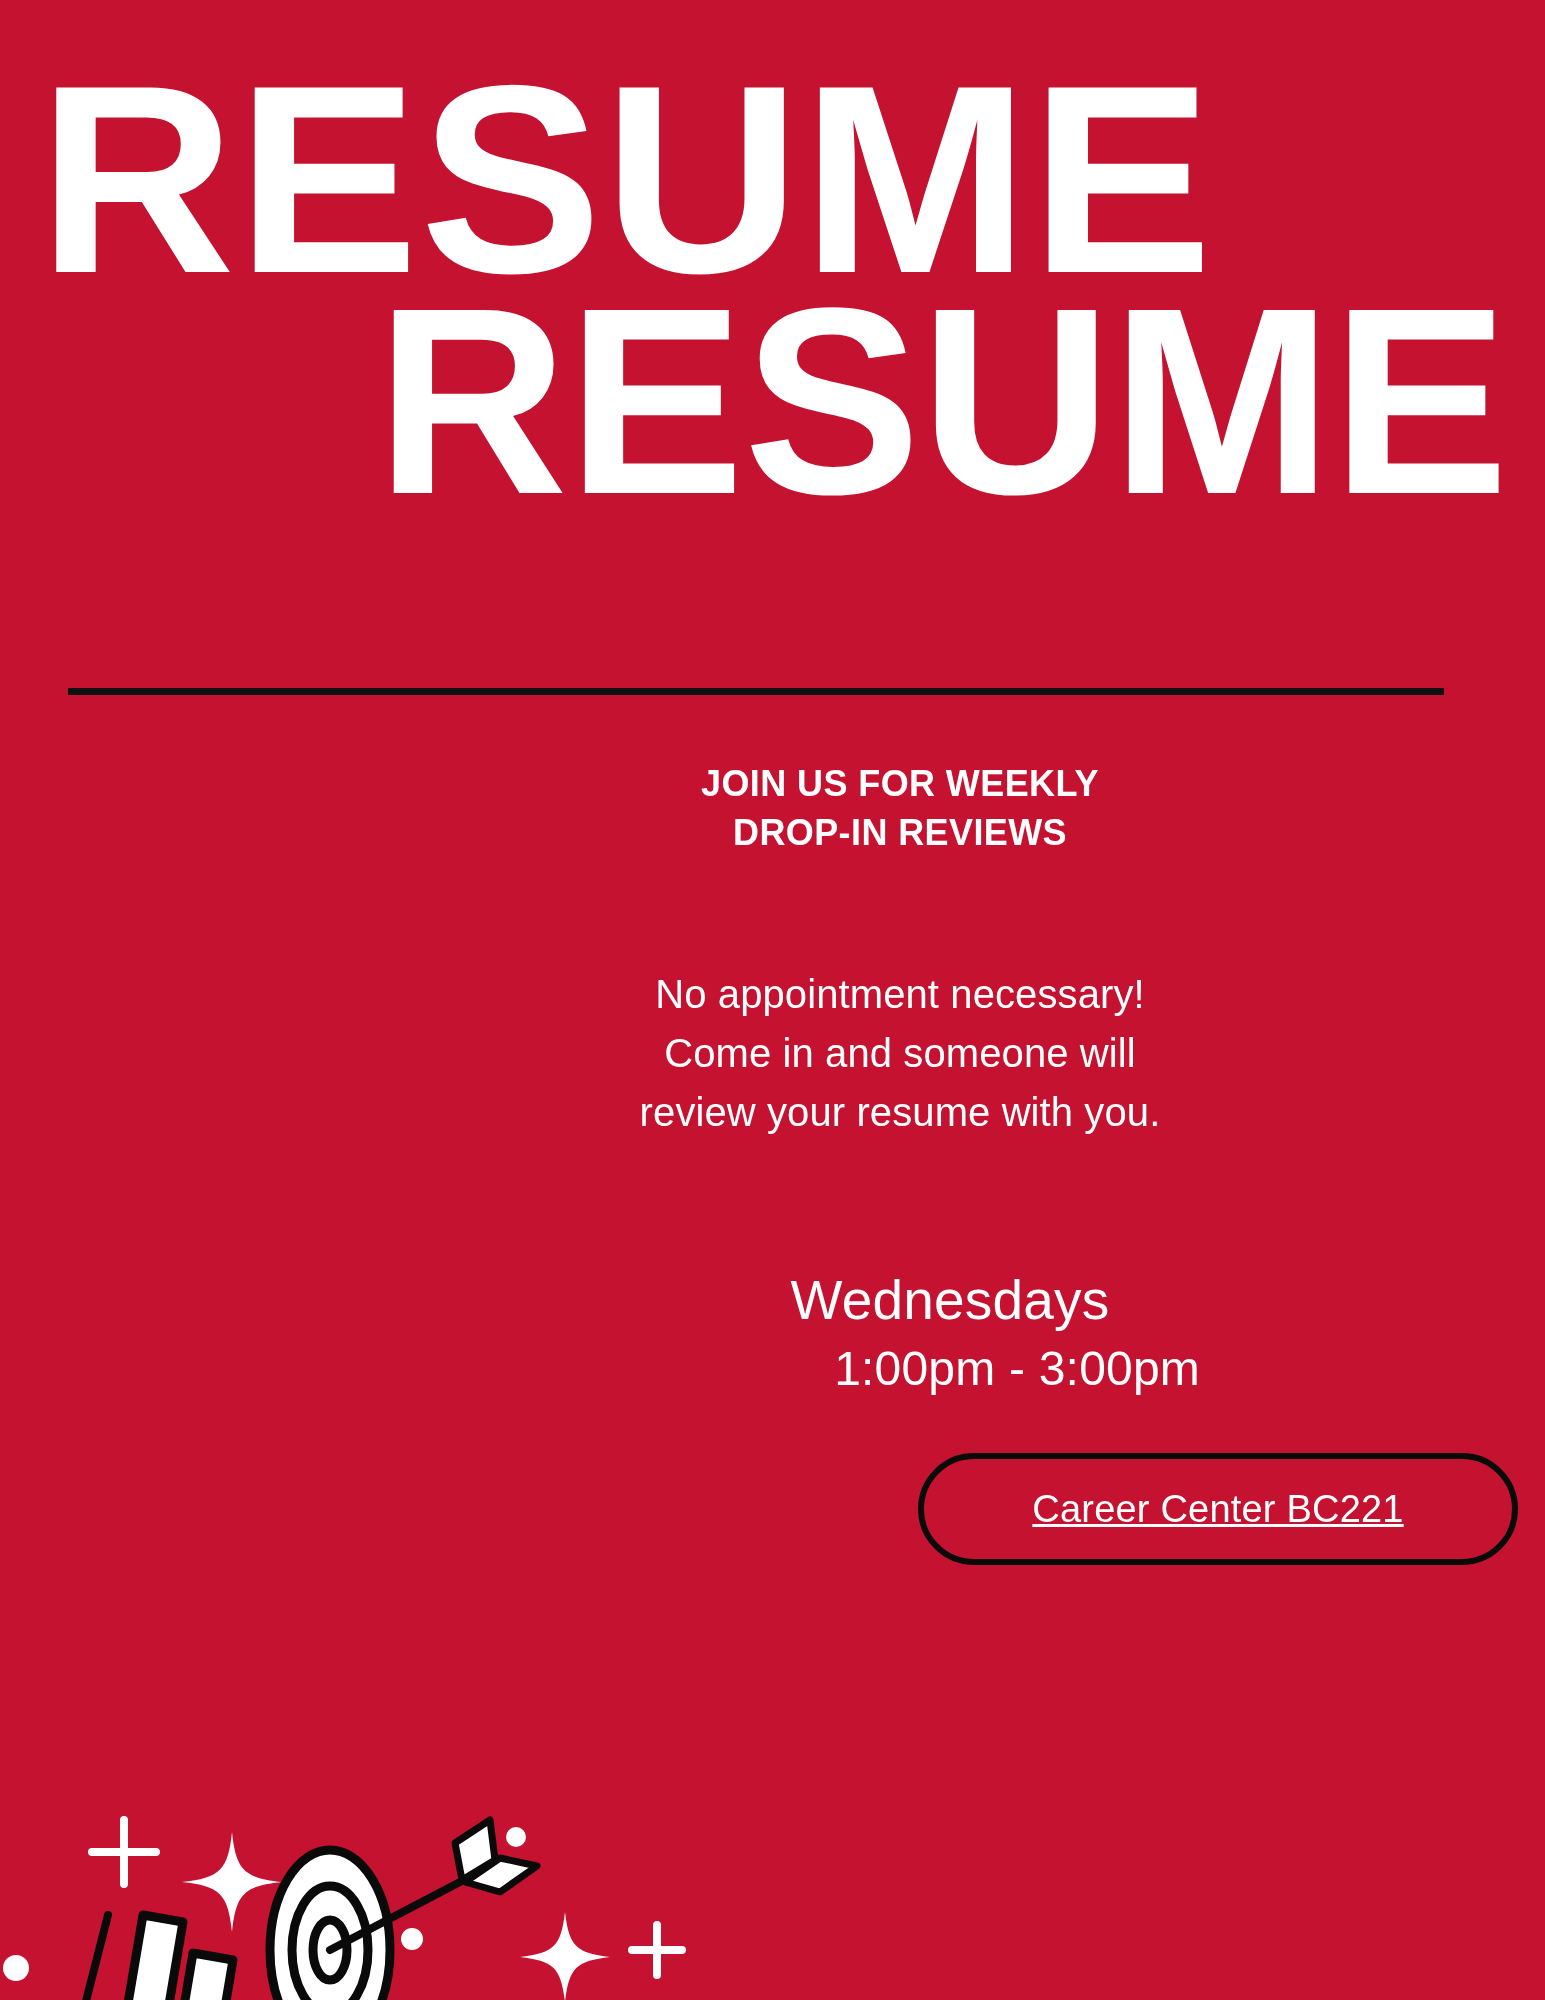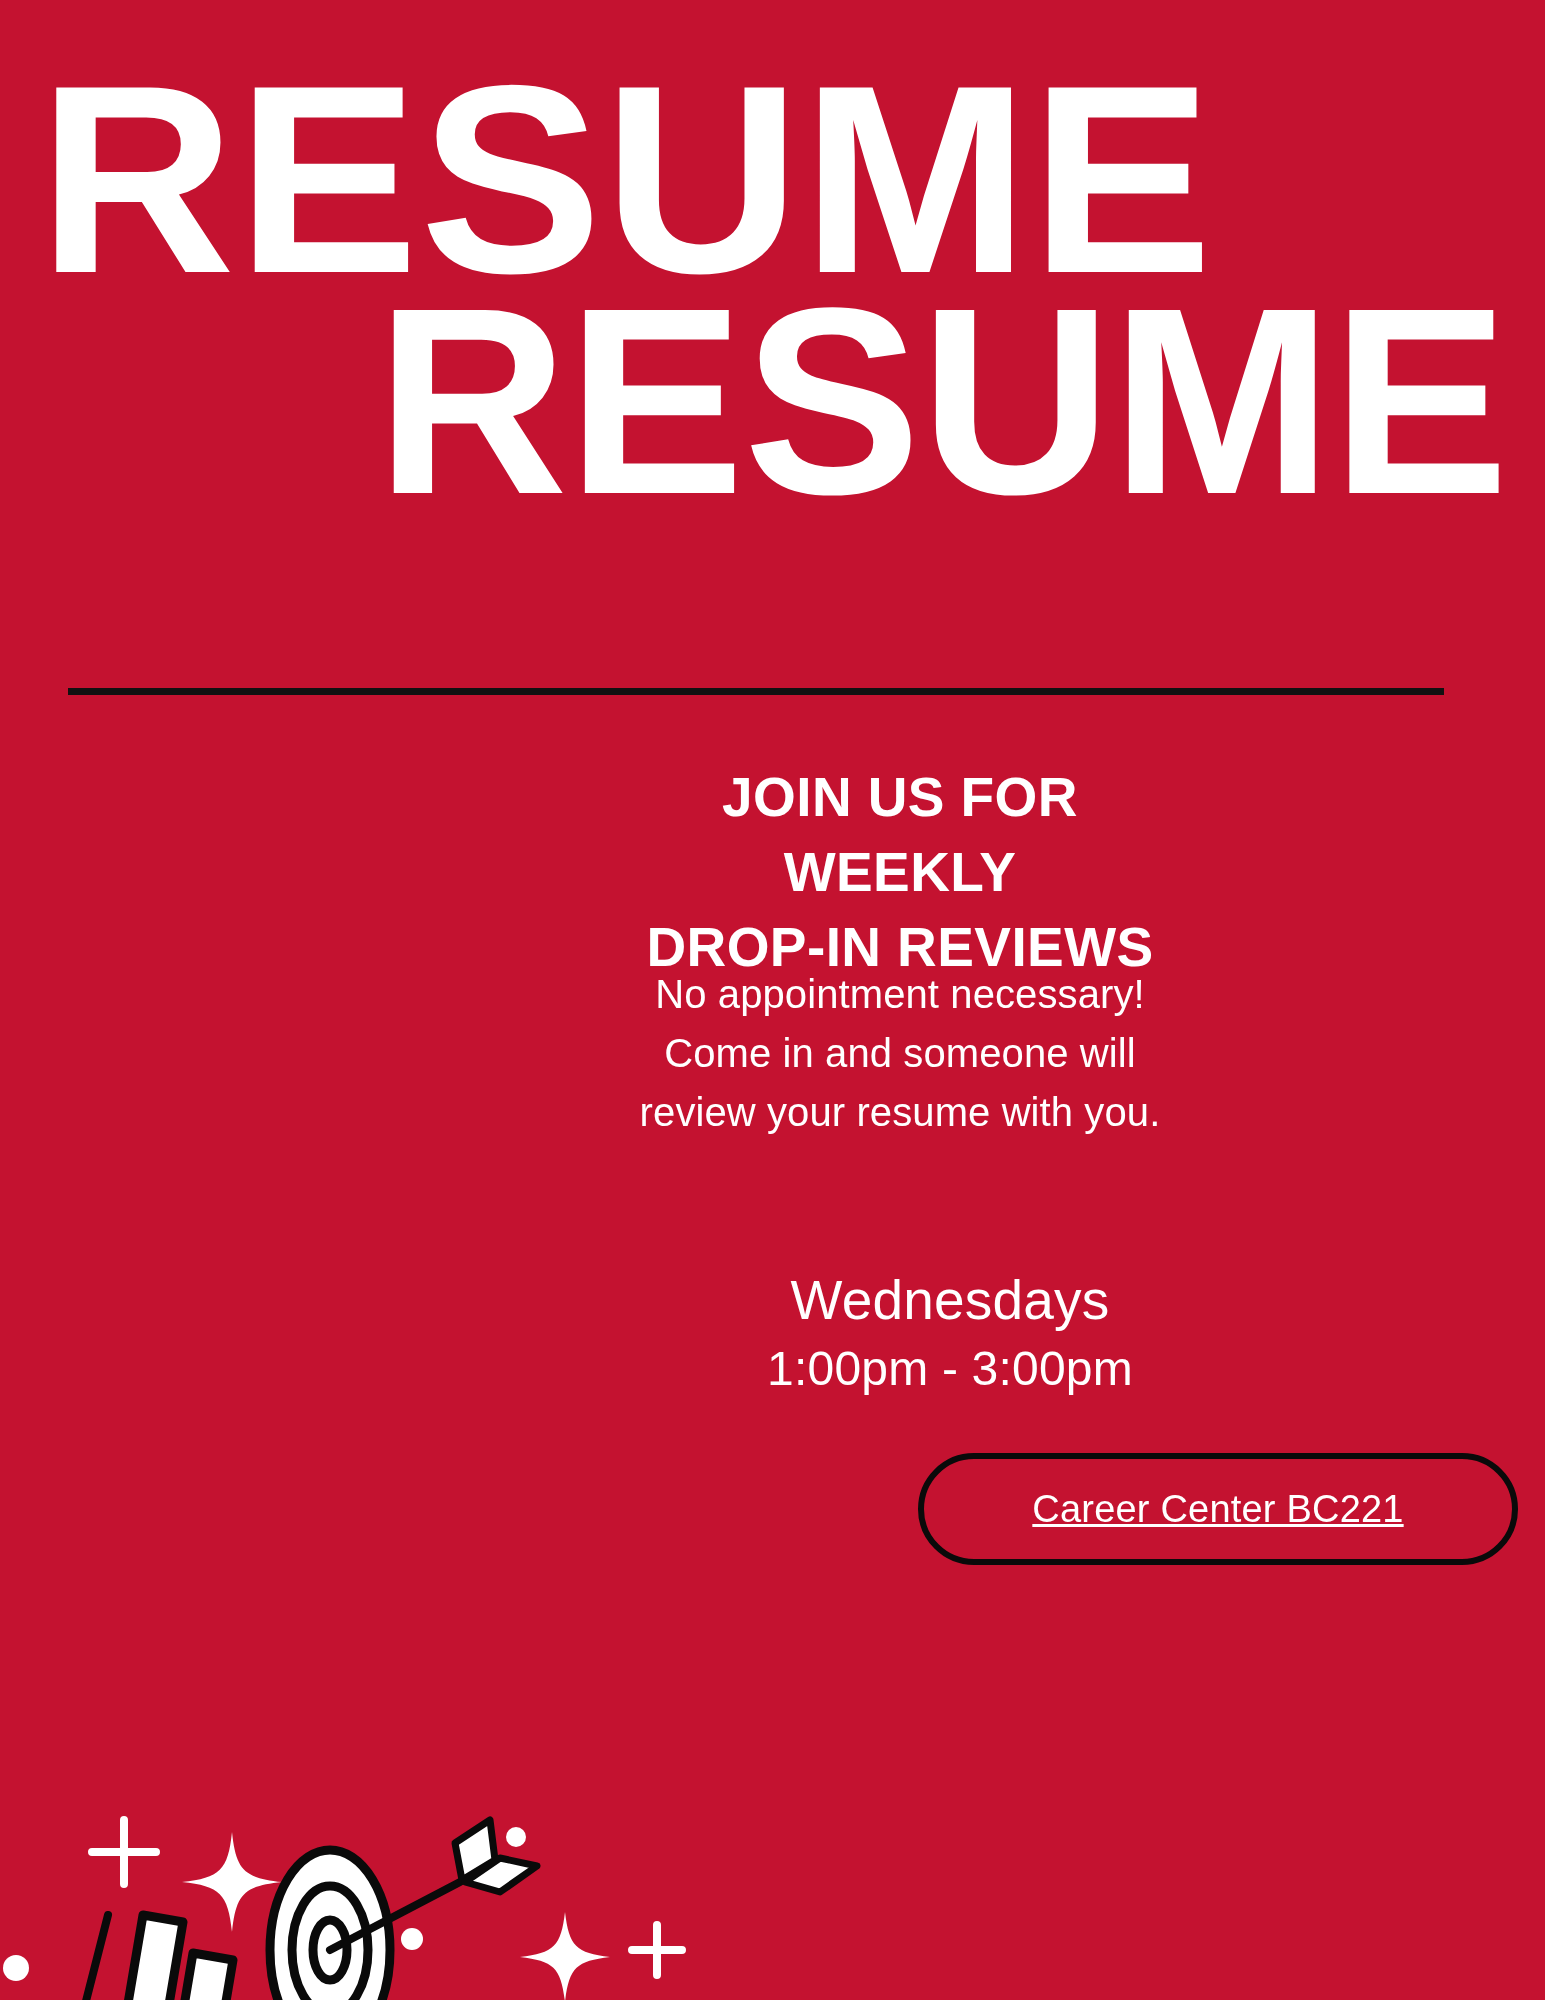--- a/index.html
+++ b/index.html
@@ -56,21 +56,21 @@
 
   
   #subtitle {
     position: absolute;
     left: 600px;
     top: 760px;
     width: 600px;
     text-align: center;
     color: #FFFFFF;
     font-weight: bold;
-    font-size: 55px;
+    font-size: 36px;
     line-height: 1.36;
     letter-spacing: 0.4px;
   }
   #body-copy {
     position: absolute;
     left: 590px;
     top: 965px;
     width: 620px;
     text-align: center;
     color: #ffffff;
@@ -92,20 +92,21 @@
     font-weight: 400;
     line-height: 1.12;
     letter-spacing: 0.2px;
   }
   #schedule .time {
     font-size: 48px;
     font-weight: 300;
     line-height: 1.2;
     margin-top: 8px;
     letter-spacing: 0.2px;
+    text-align: right;
   }
   #location-pill {
     position: absolute;
     left: 918px;
     top: 1453px;
     width: 600px;
     height: 112px;
     box-sizing: border-box;
     border: 6px solid #0A0A0A;
     border-radius: 60px;

